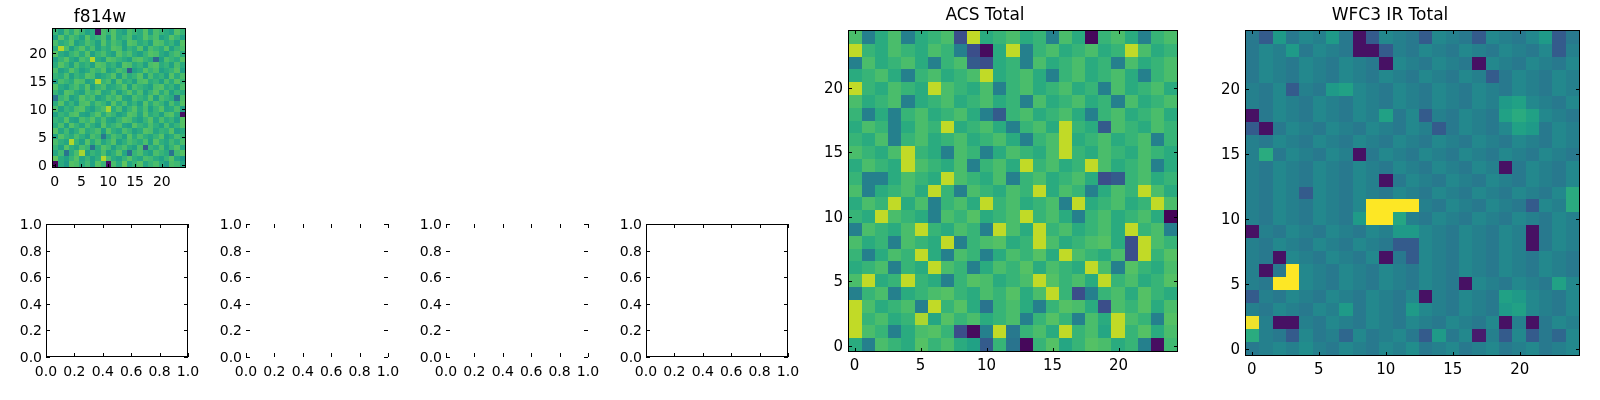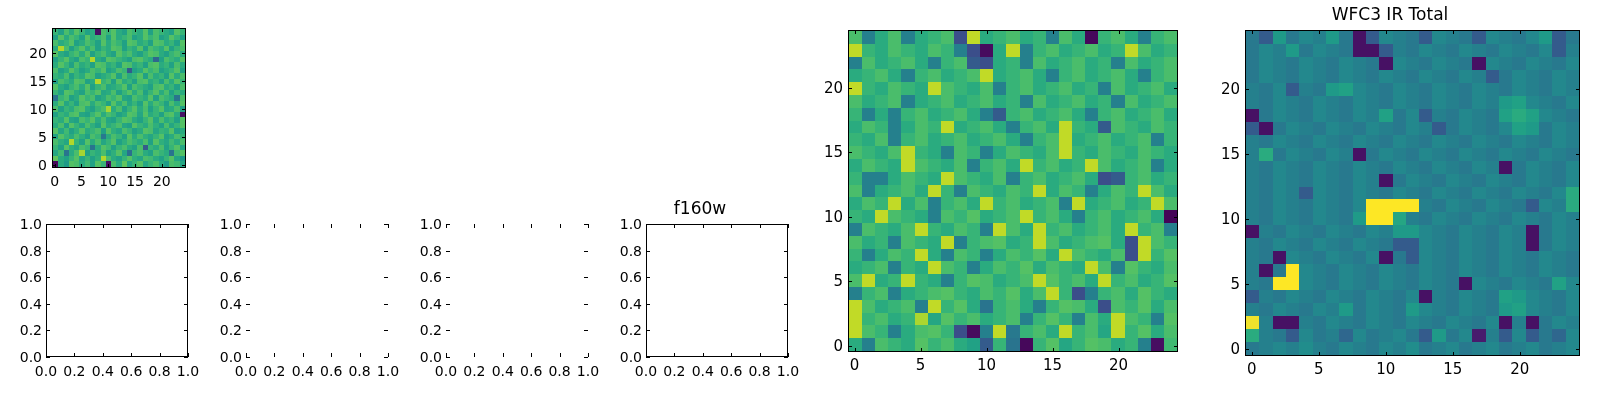--- a/index.html
+++ b/index.html
@@ -77,20 +77,21 @@
     text-align: right;
   }
   .small-ticklabel { font-size: 14px; }
 </style>
 </head>
 <body>
 
 <div class="figure">
 
   <div class="panel" style="left:0px; top:0px; width:200px; height:190px;">
+    <div class="panel-title" style="top:6px;">f814w</div>
     <div class="axes-box" id="ax-f814w" style="left:52px; top:28px; width:134px; height:140px;">
       <div class="heat-grid" id="grid-f814w">
           <div class="heat-cell" style="background: rgb(55, 180, 119);"></div>
           <div class="heat-cell" style="background: rgb(33, 161, 133);"></div>
           <div class="heat-cell" style="background: rgb(74, 189, 107);"></div>
           <div class="heat-cell" style="background: rgb(42, 171, 127);"></div>
           <div class="heat-cell" style="background: rgb(84, 193, 101);"></div>
           <div class="heat-cell" style="background: rgb(55, 180, 119);"></div>
           <div class="heat-cell" style="background: rgb(33, 161, 133);"></div>
           <div class="heat-cell" style="background: rgb(42, 171, 127);"></div>
@@ -715,25 +716,25 @@
     </div>
   </div>
 
   <div class="panel" style="left:0px; top:190px; width:200px; height:210px;">
     <div class="axes-box empty-axes" style="left:46px; top:34px; width:142px; height:133px;"></div>
   </div>
 
 
 
   <div class="panel" style="left:600px; top:190px; width:200px; height:210px;">
-    <div class="panel-title" style="top:8px;">f160w</div>
     <div class="axes-box empty-axes" style="left:46px; top:34px; width:142px; height:133px;"></div>
   </div>
 
   <div class="panel" style="left:790px; top:0px; width:400px; height:400px;">
+    <div class="panel-title" style="top:4px; left:0px; width:390px;">ACS Total</div>
     <div class="axes-box" id="ax-acs" style="left:58px; top:30px; width:330px; height:322px;">
       <div class="heat-grid" id="grid-acs">
           <div class="heat-cell" style="background: rgb(74, 189, 107);"></div>
           <div class="heat-cell" style="background: rgb(37, 128, 141);"></div>
           <div class="heat-cell" style="background: rgb(42, 171, 127);"></div>
           <div class="heat-cell" style="background: rgb(74, 189, 107);"></div>
           <div class="heat-cell" style="background: rgb(37, 128, 141);"></div>
           <div class="heat-cell" style="background: rgb(42, 171, 127);"></div>
           <div class="heat-cell" style="background: rgb(55, 180, 119);"></div>
           <div class="heat-cell" style="background: rgb(74, 189, 107);"></div>

